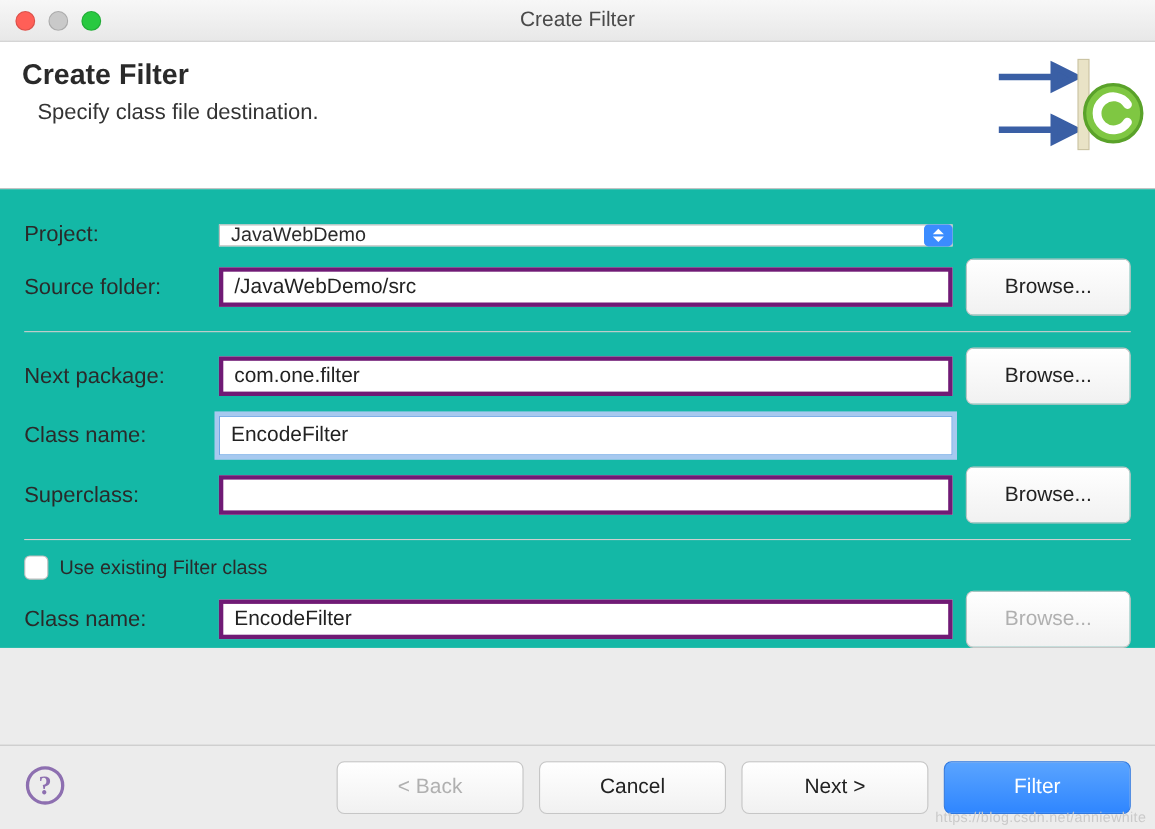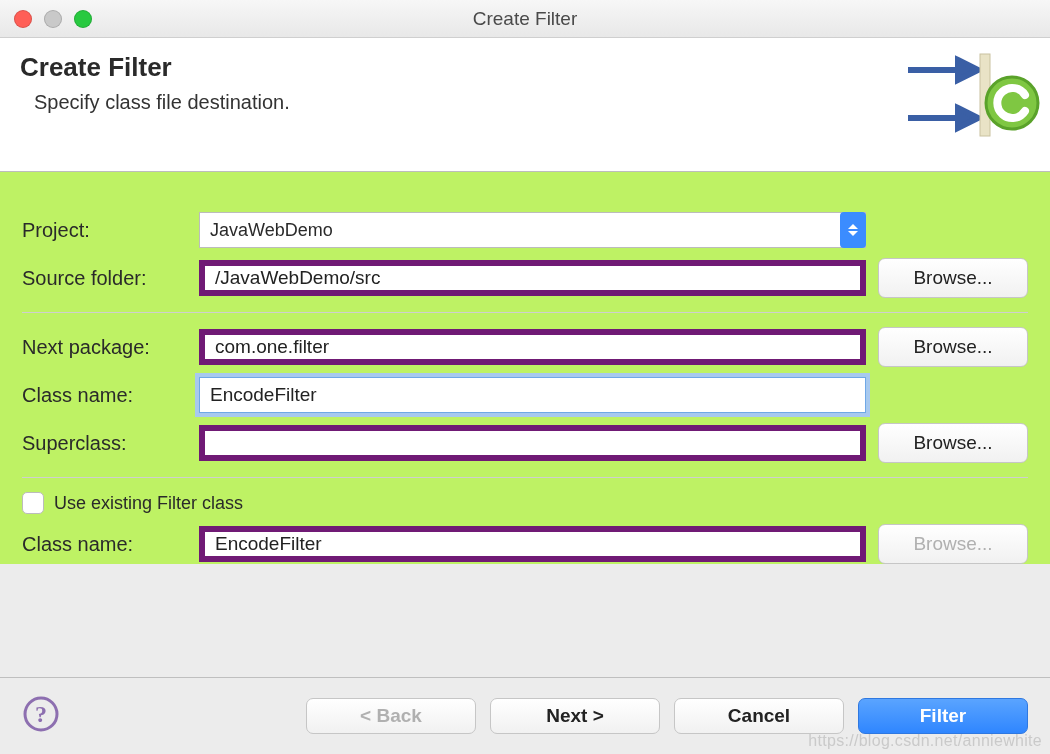--- a/index.html
+++ b/index.html
@@ -65,57 +65,57 @@
     font-size: 20px;
     color: #333;
   }
   .header .banner {
     margin-top: -4px;
     margin-right: -10px;
   }
 
   
   .main {
-    background: #bef264;
-    padding: 30px 22px 0 22px;
+    background: #14b8a6;
+    padding: 20px 22px 0 22px;
   }
   .row {
     display: flex;
     align-items: center;
     margin: 10px 0;
     gap: 12px;
   }
   .row label {
     width: 165px;
     font-size: 20px;
     color: #2a2a2a;
     white-space: nowrap;
   }
   .row label.underline { text-decoration-color: #555; }
   .field {
     flex: 1;
     height: 36px;
     background: #fff;
-    border: 6px solid #701a75;
+    border: 4px solid #701a75;
     border-radius: 0;
     padding: 0 10px;
     font-size: 19px;
     color: #222;
     outline: none;
   }
   .field.ro { background: #fff; }
   .field.focused {
     border: 1px solid #6fa8e6;
     box-shadow: 0 0 0 4px #a7c9ef;
   }
   .select {
     flex: 1;
     display: flex;
     align-items: center;
-    height: 36px;
+    height: 20px;
     background: #fff;
     border: 1px solid #bcbcbc;
     position: relative;
     padding: 0 10px;
   }
   .select .caret {
     position: absolute;
     right: -1px;
     top: -1px;
     bottom: -1px;
@@ -130,21 +130,21 @@
   }
   .select .caret .tri {
     width: 0; height: 0;
     border-left: 5px solid transparent;
     border-right: 5px solid transparent;
   }
   .select .caret .up { border-bottom: 5px solid #fff; }
   .select .caret .dn { border-top: 5px solid #fff; }
   .btn {
     min-width: 150px;
-    height: 40px;
+    height: 52px;
     background: linear-gradient(#ffffff, #f1f1f1);
     border: 1px solid #c6c6c6;
     border-radius: 7px;
     font-size: 19px;
     color: #222;
     cursor: pointer;
     padding: 0 18px;
   }
   .btn.disabled {
     color: #b0b0b0;
@@ -185,26 +185,26 @@
     height: 76px;
     background: #ececec;
     display: flex;
     align-items: center;
     padding: 0 22px;
     gap: 14px;
   }
   .footer .help {
     margin-right: auto;
   }
-  .footer .btn { min-width: 170px; height: 36px; font-weight: bold; }
+  .footer .btn { min-width: 170px; height: 48px; }
   .watermark {
     position: absolute;
     right: 8px;
     bottom: 4px;
-    font-size: 16px;
+    font-size: 13px;
     color: #cacaca;
     letter-spacing: .3px;
   }
 </style>
 </head>
 <body>
 
 <div class="titlebar">
   <div class="traffic">
     <div class="dot close"></div>
@@ -295,18 +295,18 @@
 
 <hr class="footer-sep" style="position:absolute;left:0;right:0;bottom:76px">
 <div class="footer">
   <div class="help">
     <svg width="38" height="38" viewBox="0 0 38 38">
       <circle cx="19" cy="19" r="16" fill="none" stroke="#8d6fb0" stroke-width="3"></circle>
       <text x="19" y="27" text-anchor="middle" font-size="24" fill="#8d6fb0" font-family="Georgia" font-weight="bold">?</text>
     </svg>
   </div>
   <button class="btn disabled">&lt; Back</button>
+  <button class="btn">Cancel</button>
   <button class="btn">Next &gt;</button>
-  <button class="btn">Cancel</button>
   <button class="btn primary">Filter</button>
 </div>
 
 <div class="watermark">https://blog.csdn.net/anniewhite</div>
 
 </body></html>

